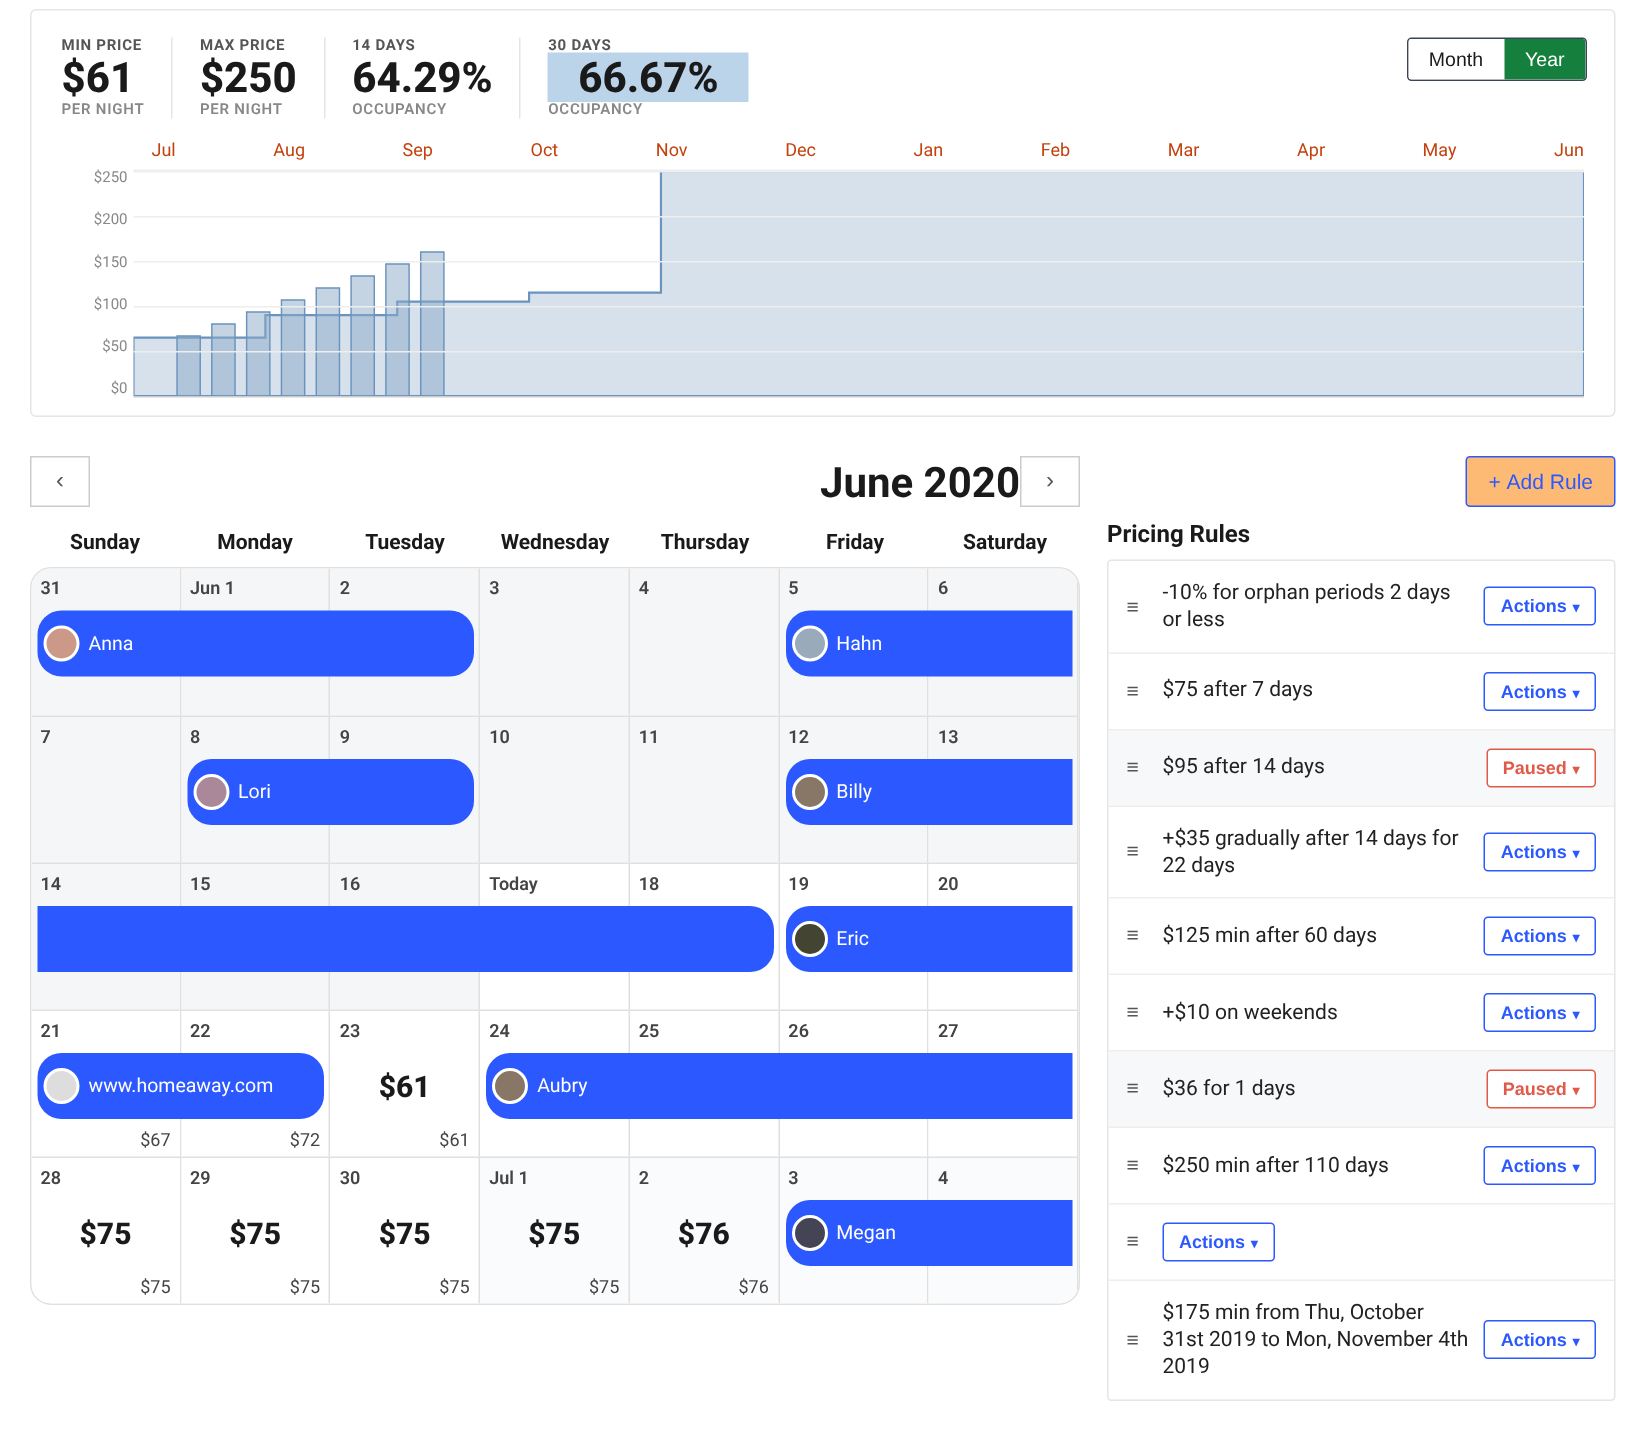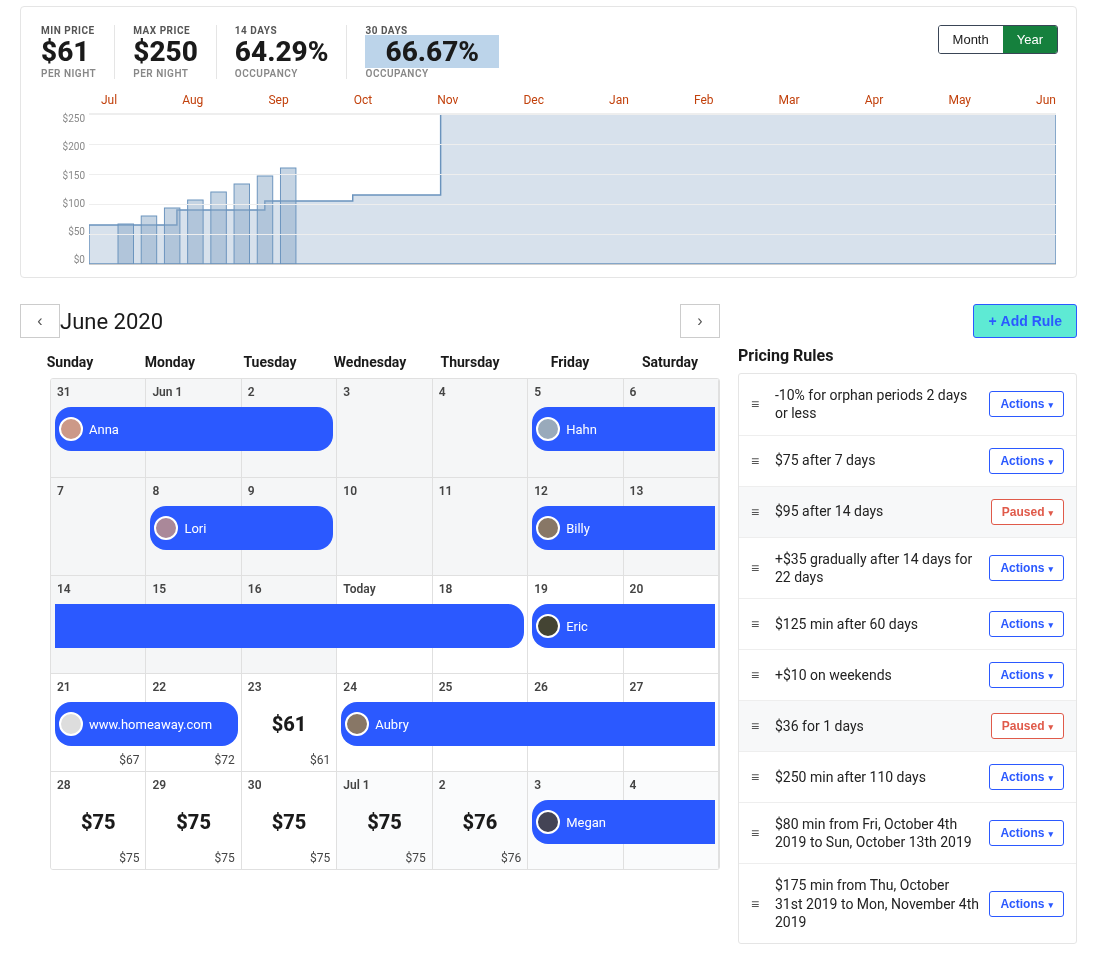--- a/index.html
+++ b/index.html
@@ -27,40 +27,40 @@
 .chart-area { position: absolute; left: 48px; right: 0; top: 24px; bottom: 4px; border-top: 1px solid #eee; border-bottom: 1px solid #ccc; }
 .chart-grid { position: absolute; left:0; right:0; height:1px; background:#eee; }
 
 
 .main-row { display: flex; gap: 18px; margin-top: 26px; align-items: flex-start; }
 .cal-col { width: 700px; flex-shrink: 0; }
 .rules-col { flex: 1; }
 
 .cal-header { display: flex; align-items: center; justify-content: space-between; margin-bottom: 8px; }
 .nav-btn { width: 40px; height: 34px; border: 1px solid #ccc; background: #fff; cursor: pointer; display: flex; align-items: center; justify-content: center; font-size: 16px; color: #555; }
-.cal-title { font-size: 22px; font-weight: 400; flex: 1; text-align: left; }
+.cal-title { font-size: 28px; font-weight: 700; flex: 1; text-align: right; }
 .dow-row { display: grid; grid-template-columns: repeat(7, 1fr); text-align: center; font-weight: 700; font-size: 14px; padding: 8px 0; }
-.cal-grid { border: 1px solid #e0e0e0; border-radius: 3px; overflow: hidden; position: relative; margin-left: 30px; }
+.cal-grid { border: 1px solid #e0e0e0; border-radius: 14px; overflow: hidden; position: relative; }
 .cal-week { display: grid; grid-template-columns: repeat(7, 1fr); border-top: 1px solid #e0e0e0; position: relative; height: 98px; }
 .cal-week:first-child { border-top: none; }
 .cal-day { border-right: 1px solid #e0e0e0; padding: 6px 6px; position: relative; background: #fff; }
 .cal-day:last-child { border-right: none; }
 .cal-day.dim { background: #f5f6f7; }
 .cal-day.light { background: #fafbfc; }
 .day-num { font-size: 12px; font-weight: 600; color: #444; }
 .day-big { font-size: 20px; font-weight: 800; text-align: center; margin-top: 18px; }
 .day-foot { position: absolute; bottom: 4px; right: 6px; font-size: 12px; color: #444; }
 .event { position: absolute; height: 44px; background: #2b59ff; border-radius: 16px; display: flex; align-items: center; padding: 0 8px 0 4px; color: #fff; font-size: 13px; z-index: 5; top: 28px; }
 .event-avatar { width: 24px; height: 24px; border-radius: 50%; background: #8ab; border: 2px solid #fff; margin-right: 6px; flex-shrink: 0; }
 .event-end-square { border-top-right-radius: 0; border-bottom-right-radius: 0; }
 .event-start-square { border-top-left-radius: 0; border-bottom-left-radius: 0; padding-left: 8px; }
 
 
 .rules-header { display: flex; justify-content: flex-end; margin-bottom: 8px; }
-.add-rule-btn { border: 1px solid #2b59ff; color: #2b59ff; background: #5eead4; padding: 8px 14px; font-size: 14px; cursor: pointer; border-radius: 3px; font-weight: 700; text-align: center; }
+.add-rule-btn { border: 1px solid #2b59ff; color: #2b59ff; background: #fdba74; padding: 8px 14px; font-size: 14px; cursor: pointer; border-radius: 3px; font-weight: 400; text-align: center; }
 .rules-title { font-size: 16px; font-weight: 700; margin-bottom: 8px; margin-top: 6px; }
 .rules-list { border: 1px solid #e5e5e5; border-radius: 3px; }
 .rule-row { display: flex; align-items: center; padding: 12px 12px; border-top: 1px solid #eee; gap: 10px; }
 .rule-row:first-child { border-top: none; }
 .rule-row.shade { background: #f7f8f9; }
 .drag-icon { width: 14px; flex-shrink: 0; color: #555; font-size: 14px; cursor: grab; }
 .rule-text { flex: 1; font-size: 14px; color: #222; line-height: 1.3; }
 .action-btn { border: 1px solid #2b59ff; color: #2b59ff; background: #fff; padding: 5px 10px; font-size: 12px; border-radius: 3px; cursor: pointer; white-space: nowrap; font-weight: 600; }
 .action-btn.paused { border-color: #e05a4a; color: #e05a4a; }
 .chev { font-size: 9px; margin-left: 4px; }
@@ -364,21 +364,20 @@
     <div class="rule-text">$36 for 1 days</div>
     <button class="action-btn paused">Paused<span class="chev">▾</span></button>
           </div>
           <div class="rule-row">
     <div class="drag-icon">≡</div>
     <div class="rule-text">$250 min after 110 days</div>
     <button class="action-btn">Actions<span class="chev">▾</span></button>
           </div>
           <div class="rule-row">
     <div class="drag-icon">≡</div>
-    <div class="rule-text">$80 min from Fri, October 4th 2019 to Sun, October 13th 2019</div>
     <button class="action-btn">Actions<span class="chev">▾</span></button>
           </div>
           <div class="rule-row">
     <div class="drag-icon">≡</div>
     <div class="rule-text">$175 min from Thu, October 31st 2019 to Mon, November 4th 2019</div>
     <button class="action-btn">Actions<span class="chev">▾</span></button>
           </div>
         </div>
     </div>
   </div>

